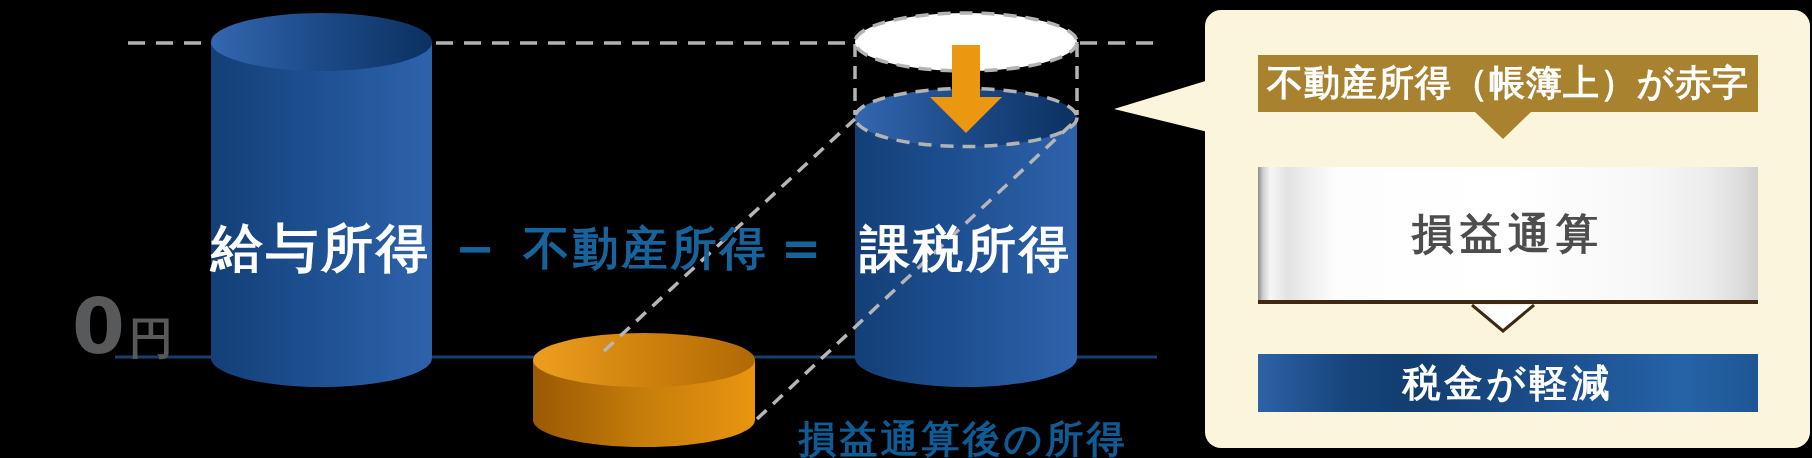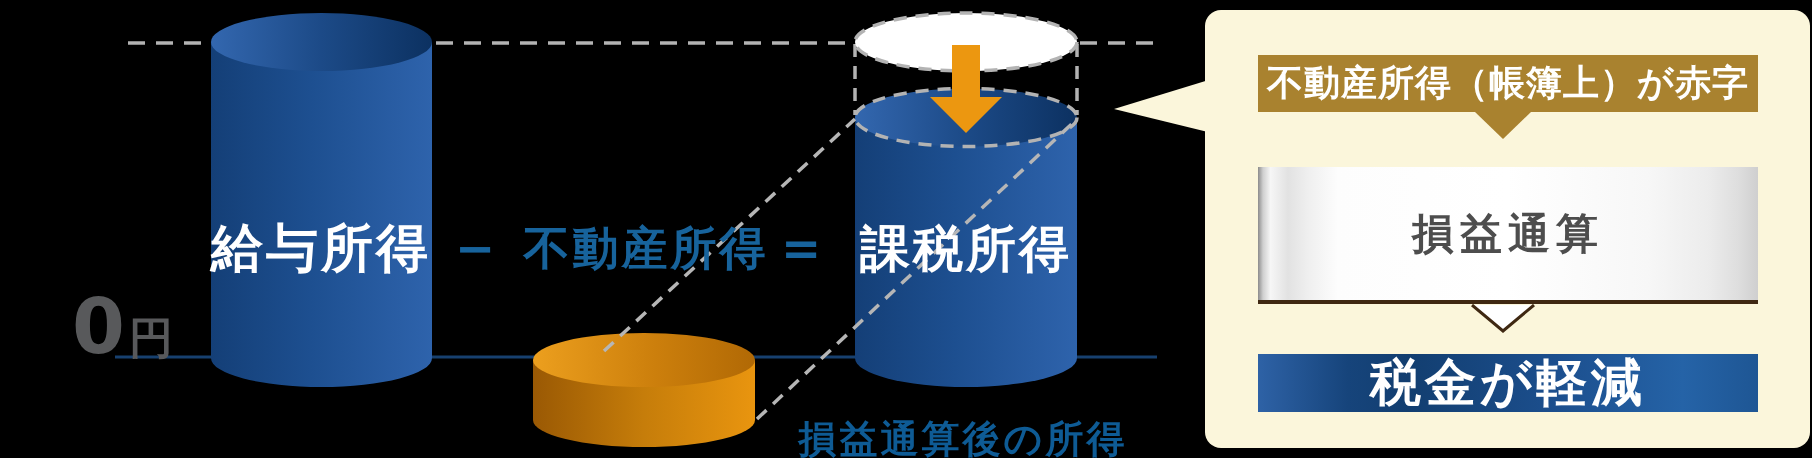--- a/index.html
+++ b/index.html
@@ -26,21 +26,21 @@
     top:157px;height:133px;flex-direction:column;justify-content:center;gap:4px;
     background:linear-gradient(90deg,#8B8B8B 0%,#CFCFCF 1%,#F6F6F6 2.5%,#E2E2E2 6%,#EFEFEF 10%,#FDFDFD 16%,#FFFFFF 50%,#F7F7F7 78%,#ECECEC 90%,#DEDEDE 96%,#CFCFCF 100%);
     border-bottom:4px solid #3F2812;
   }
   .silver-title{font-size:42px;font-weight:bold;color:#4D4D4D;letter-spacing:6px;}
   .silver-sub{font-size:32px;color:#6E6E6E;letter-spacing:2px;}
   .tri-white-svg{position:absolute;left:266px;top:294px;}
   .banner-blue{
     top:344px;height:58px;
     background:linear-gradient(90deg,#2E62A6 0%,#16447B 18%,#123E70 30%,#1C4F8E 60%,#2563A7 85%,#1E5694 100%);
-    color:#fff;font-weight:bold;font-size:51px;letter-spacing:4px;
+    color:#fff;font-weight:bold;font-size:38px;letter-spacing:4px;
   }
 
   
   text{font-family:"DejaVu Sans","Liberation Sans",sans-serif;}
   .lbl-white{fill:#ffffff;font-size:52px;font-weight:bold;letter-spacing:3px;}
   .lbl-white-sm{fill:#ffffff;font-size:50px;font-weight:bold;letter-spacing:3px;}
   .lbl-blue{fill:#17639C;font-size:46px;font-weight:bold;letter-spacing:3px;}
   .op-blue{fill:#17639C;font-size:48px;font-weight:bold;}
   .lbl-after{fill:#0E5B95;font-size:38px;font-weight:bold;letter-spacing:3px;}
   .zero-big{fill:#58595B;font-size:76px;font-weight:bold;}

